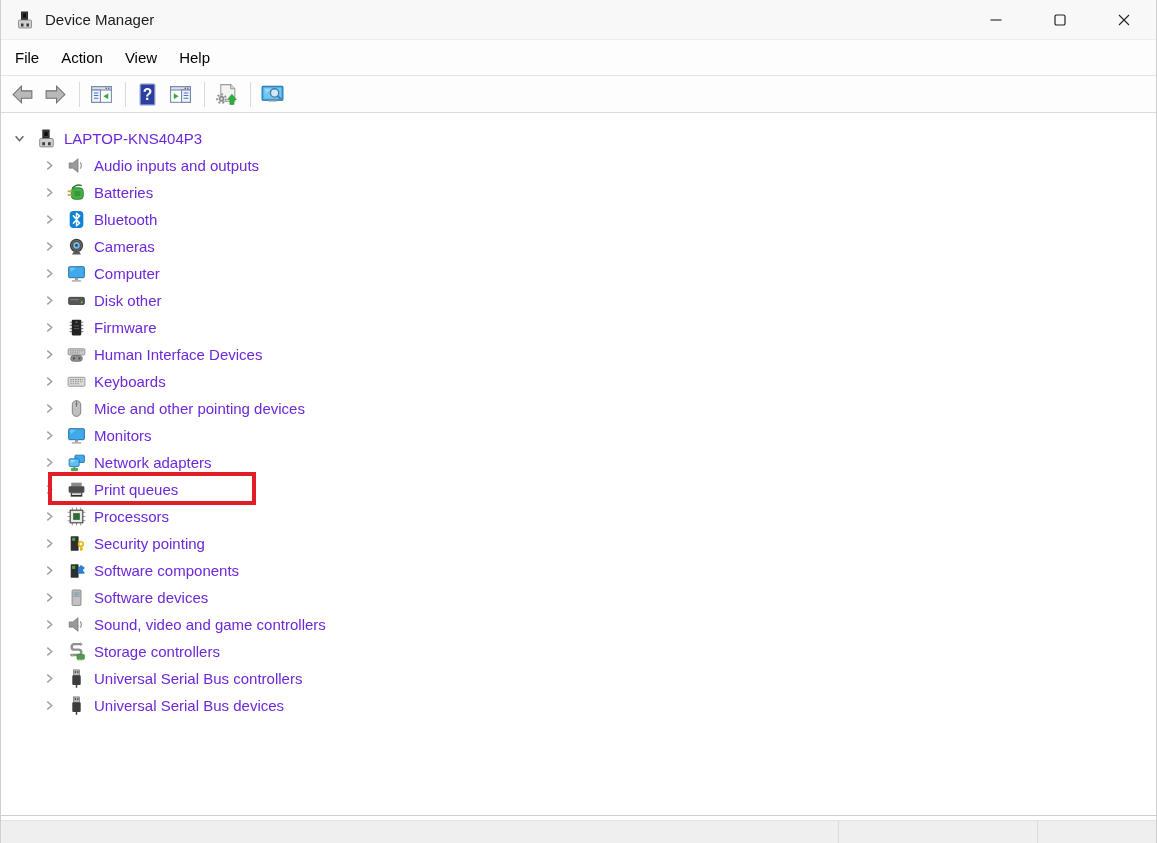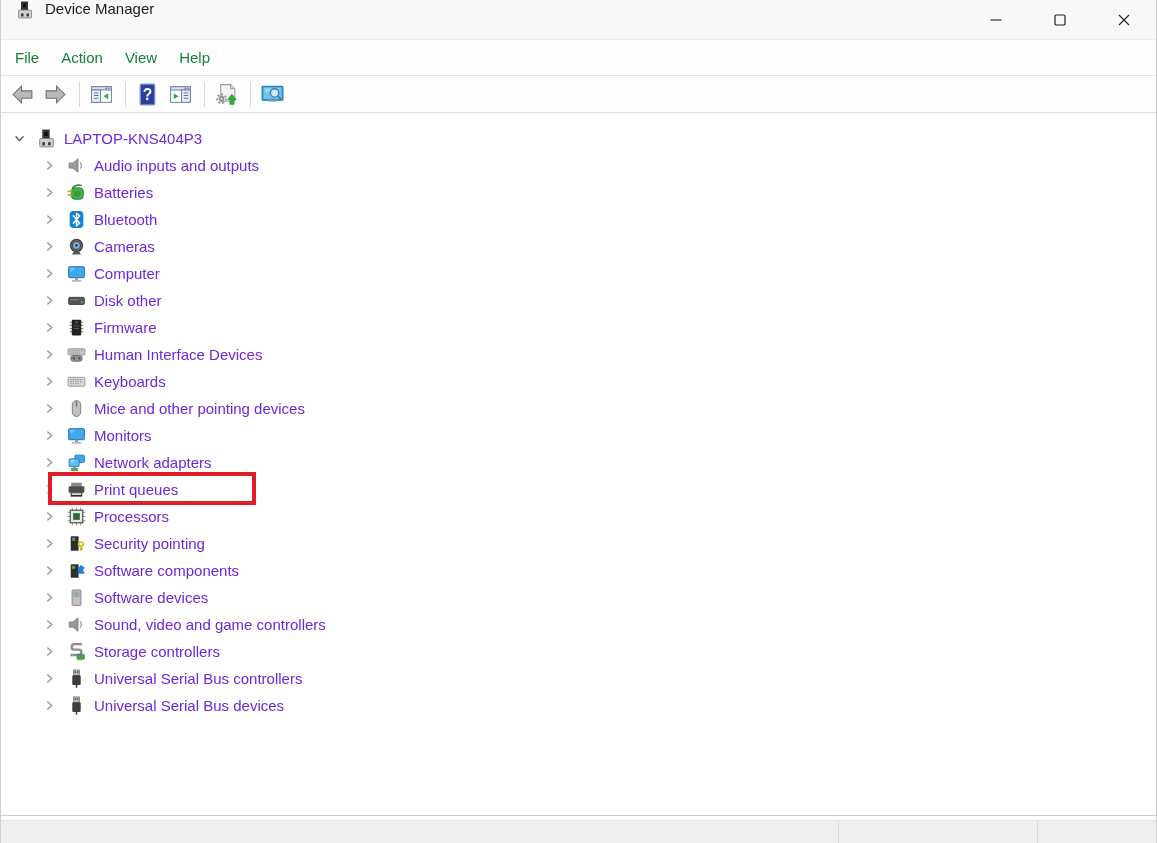--- a/index.html
+++ b/index.html
@@ -3,31 +3,31 @@
 <meta charset="utf-8">
 <style>
   * { margin:0; padding:0; box-sizing:border-box; }
   html,body { width:1157px; height:843px; overflow:hidden; }
   body { font-family:"Liberation Sans","DejaVu Sans",sans-serif; background:#ffffff; }
   .window { width:1157px; height:843px; display:flex; flex-direction:column;
             border-left:1px solid #cfcfcf; border-right:1px solid #cfcfcf; }
 
   
   .titlebar { height:40px; flex:0 0 40px; background:#f8f8f8; border-bottom:1px solid #ececec;
-              display:flex; align-items:flex-start; }
+              display:flex; align-items:center; }
   .titlebar .app-icon { width:20px; height:20px; margin-left:14px; margin-right:10px; display:flex; }
   .titlebar .title { font-size:15px; color:#1b1b1b; }
   .caption-controls { margin-left:auto; display:flex; height:100%; }
   .caption-btn { width:64px; height:100%; display:flex; align-items:center; justify-content:center; }
   .caption-btn svg { width:12px; height:12px; stroke:#222; fill:none; stroke-width:1.2; }
 
   
   .menubar { height:36px; flex:0 0 36px; background:#fdfdfd; border-bottom:1px solid #e4e4e4;
              display:flex; align-items:center; padding-left:3px; }
-  .menu-item { font-size:15px; color:#15803d; padding:0 11px; line-height:35px; cursor:default; }
+  .menu-item { font-size:15px; color:#000000; padding:0 11px; line-height:35px; cursor:default; }
 
   
   .toolbar { height:37px; flex:0 0 37px; background:#fdfdfd; border-bottom:1px solid #dcdcdc;
              display:flex; align-items:center; padding-left:6px; }
   .tb-btn { width:30px; height:29px; display:flex; align-items:center; justify-content:center; margin-right:3px; }
   .tb-btn svg { width:25px; height:25px; }
   .tb-sep { width:1px; height:25px; background:#d9d9d9; margin:0 6px; }
 
   
   .tree-pane { flex:1 1 auto; background:#ffffff; position:relative;

